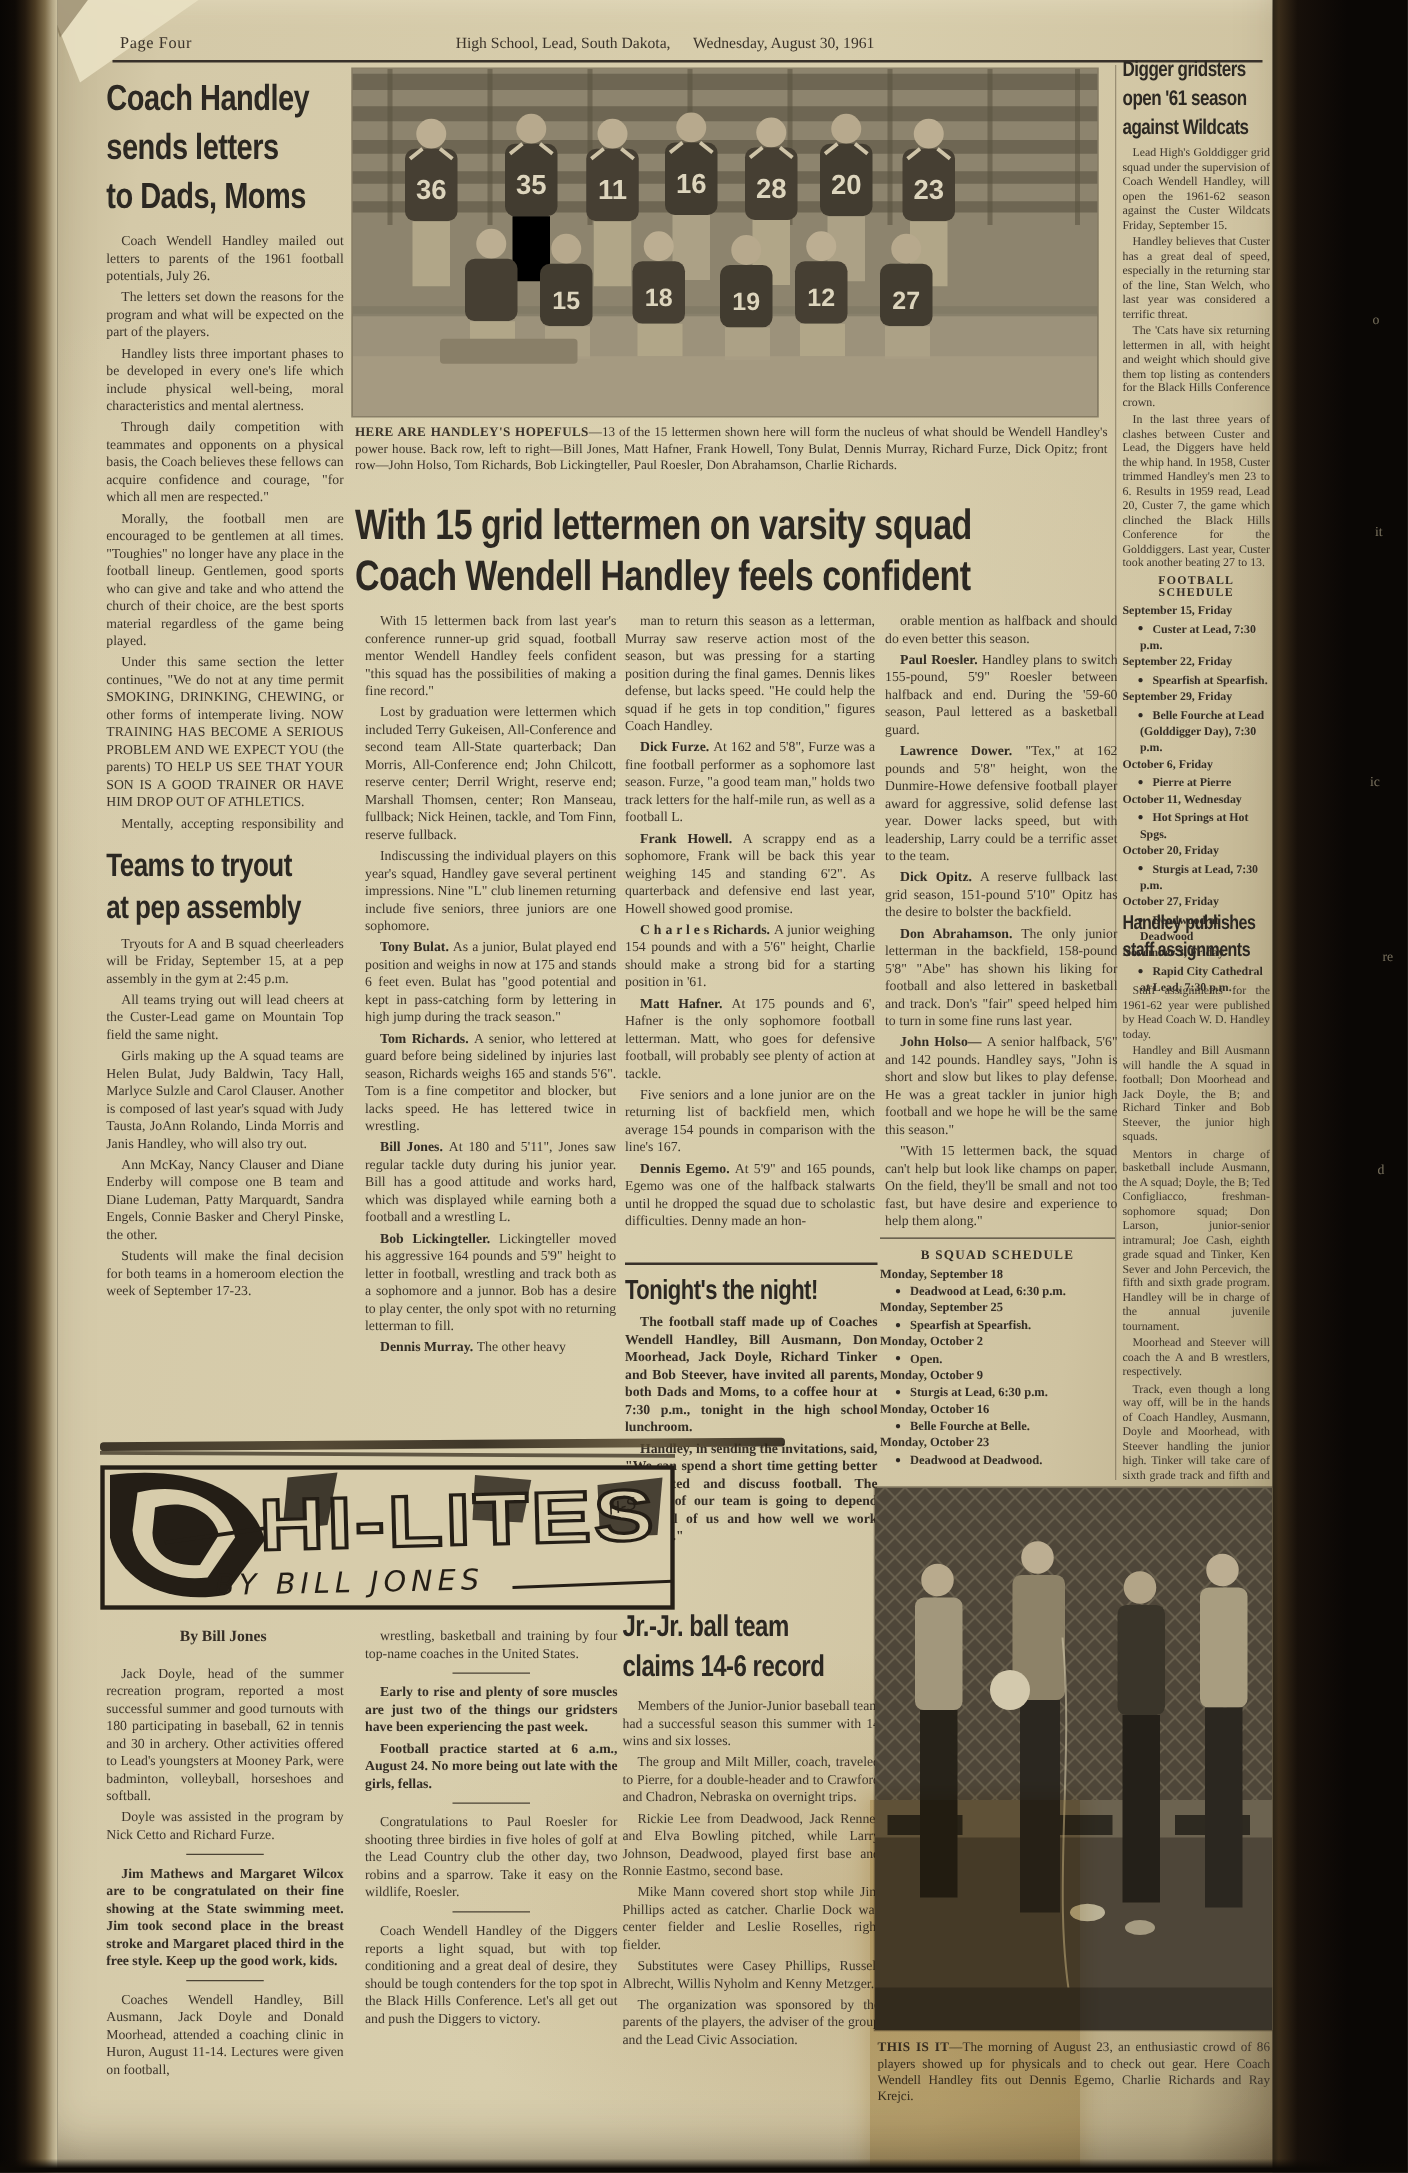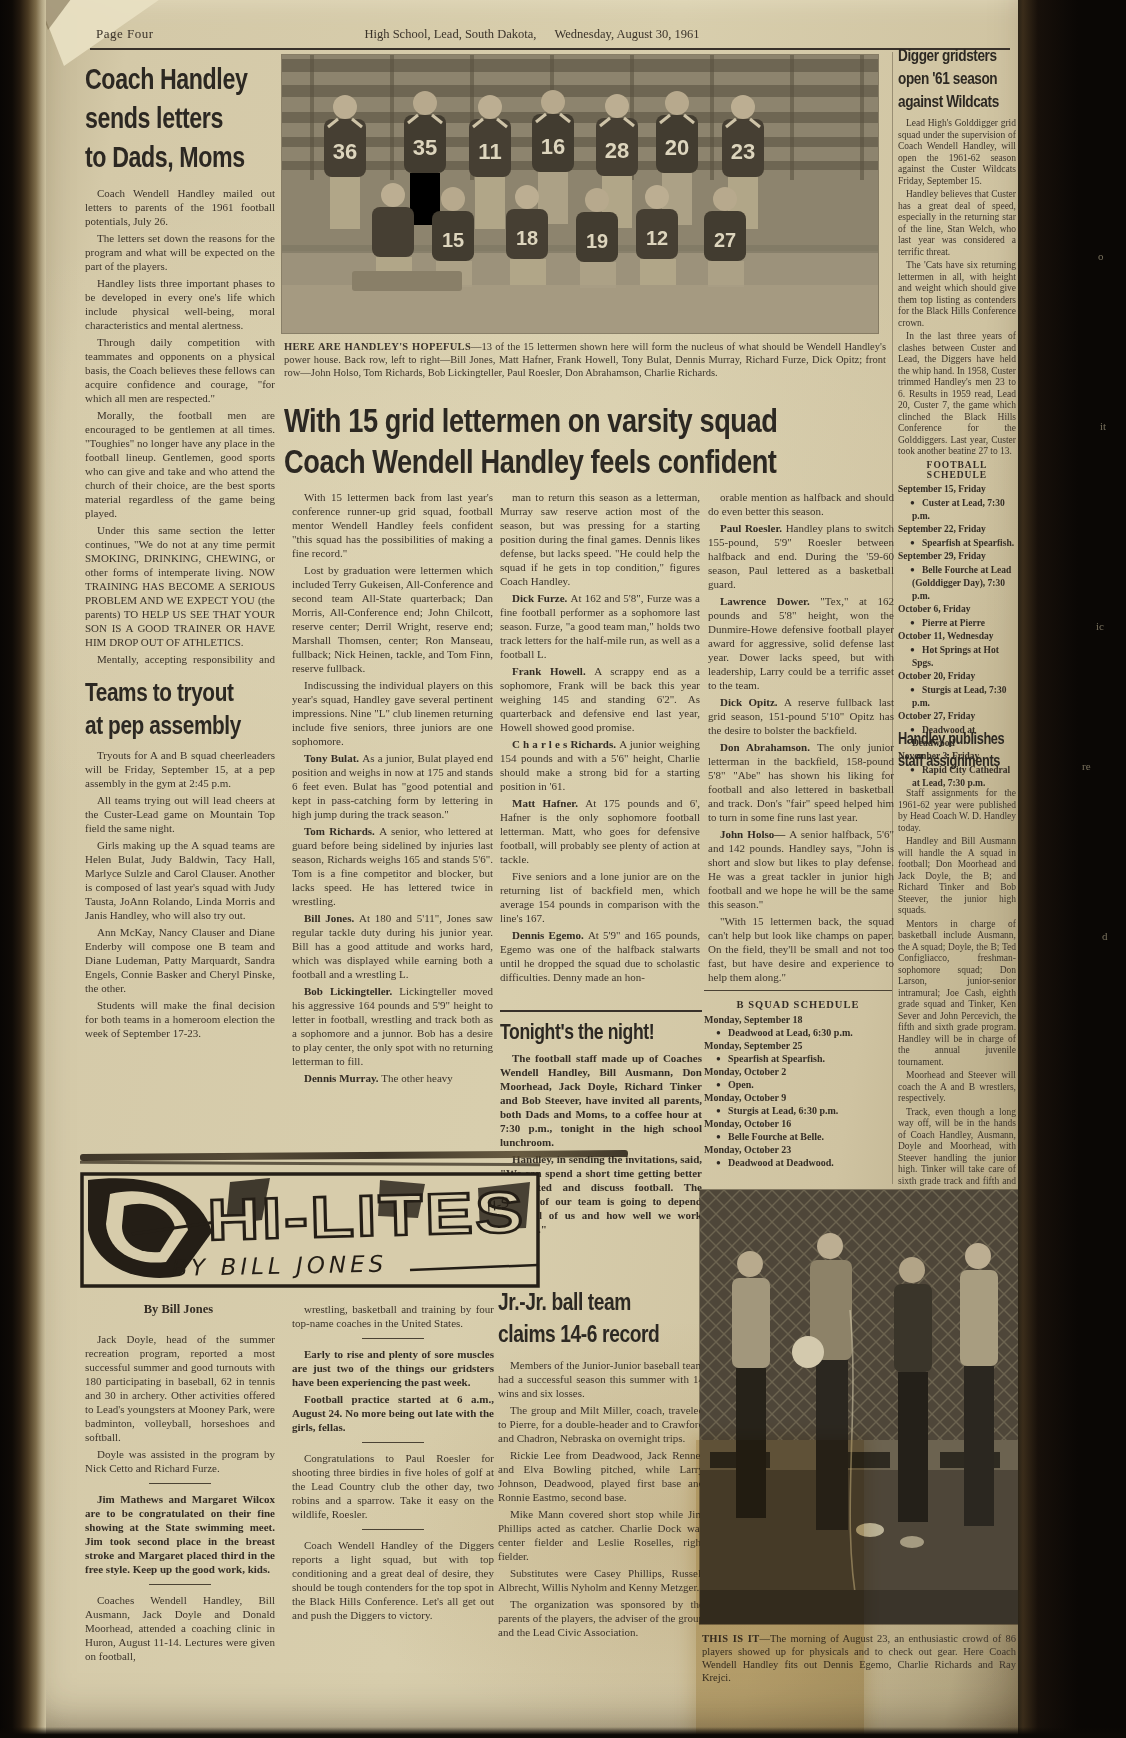--- a/index.html
+++ b/index.html
@@ -471,17 +471,17 @@
     </div>
 
     <div class="tape" style="left:650px;top:1440px;width:168px;height:298px"></div>
     <div class="vignette"></div>
   </div>
 
   <div class="edge-right">
     <span class="frag" style="left:80px;top:250px">o</span>
     <span class="frag" style="left:82px;top:420px">it</span>
     <span class="frag" style="left:78px;top:620px">ic</span>
-    <span class="frag" style="left:64px;top:760px">re</span>
+    <span class="frag" style="left:88px;top:760px">re</span>
     <span class="frag" style="left:84px;top:930px">d</span>
   </div>
   <div class="edge-bottom"></div>
 </div>
 
 </body></html>

